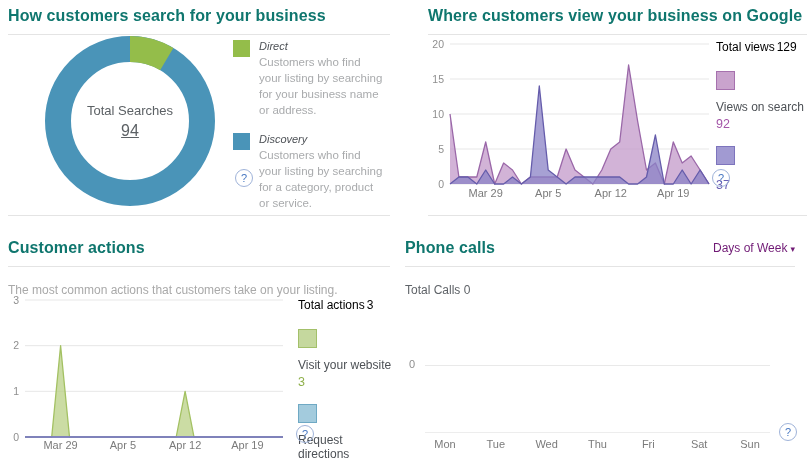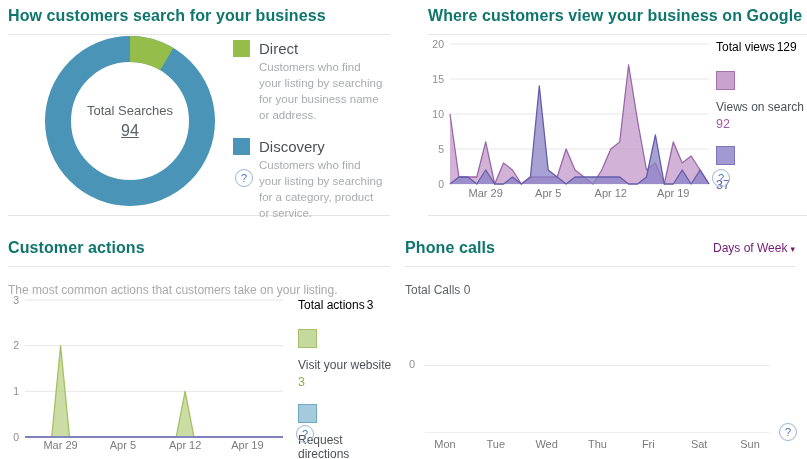--- a/index.html
+++ b/index.html
@@ -26,21 +26,21 @@
   .donut-wrap { position:absolute; left:37px; top:36px; width:170px; height:170px; }
   .donut-center { position:absolute; left:0; top:0; width:170px; height:170px;
     display:flex; flex-direction:column; align-items:center; justify-content:center; gap:4px; }
   .donut-center .lbl { font-size:13px; color:#5c6165; }
   .donut-center .val { font-size:16px; color:#5c6165;text-decoration:underline; }
 
   
   .search-legend { position:absolute; left:225px; top:40px; width:152px; }
   .slg-row { display:flex; gap:9px; margin-bottom:15px; }
   .slg-swatch { width:17px; height:17px; flex:0 0 17px; }
-  .slg-label { font-size:15px; color:#4d5156; margin-bottom:3px; }
+  .slg-label { font-size:11px; color:#4d5156; margin-bottom:3px;font-style:italic; }
   .slg-desc { font-size:11.5px; color:#a9abad; line-height:1.38; }
 
   
   .mini-legend { position:absolute; }
   .mini-total { font-size:12px; color:#000000; margin-bottom:17px; display:flex; gap:2px; }
   .mlg-row { display:flex; gap:10px; margin-bottom:15px;flex-direction:column; }
   .swatch { width:19px; height:19px; flex:0 0 19px; border:1px solid transparent; }
   .mlg-label { font-size:12px; color:#4d5156; }
   .mlg-value { font-size:12.5px; margin-top:3px; }
 

